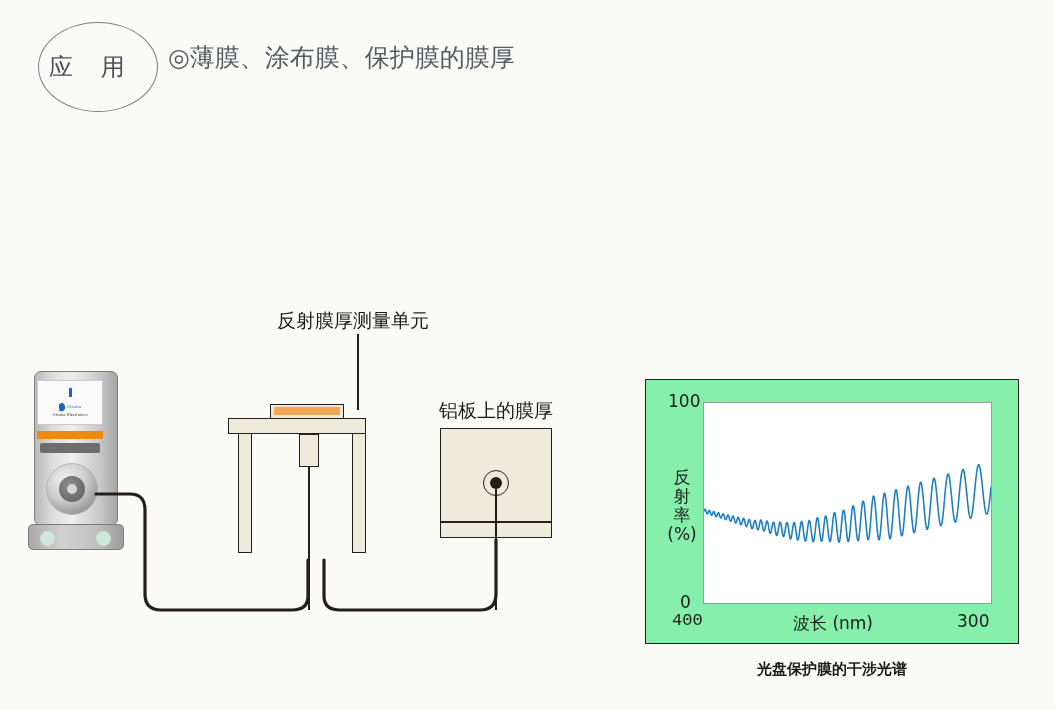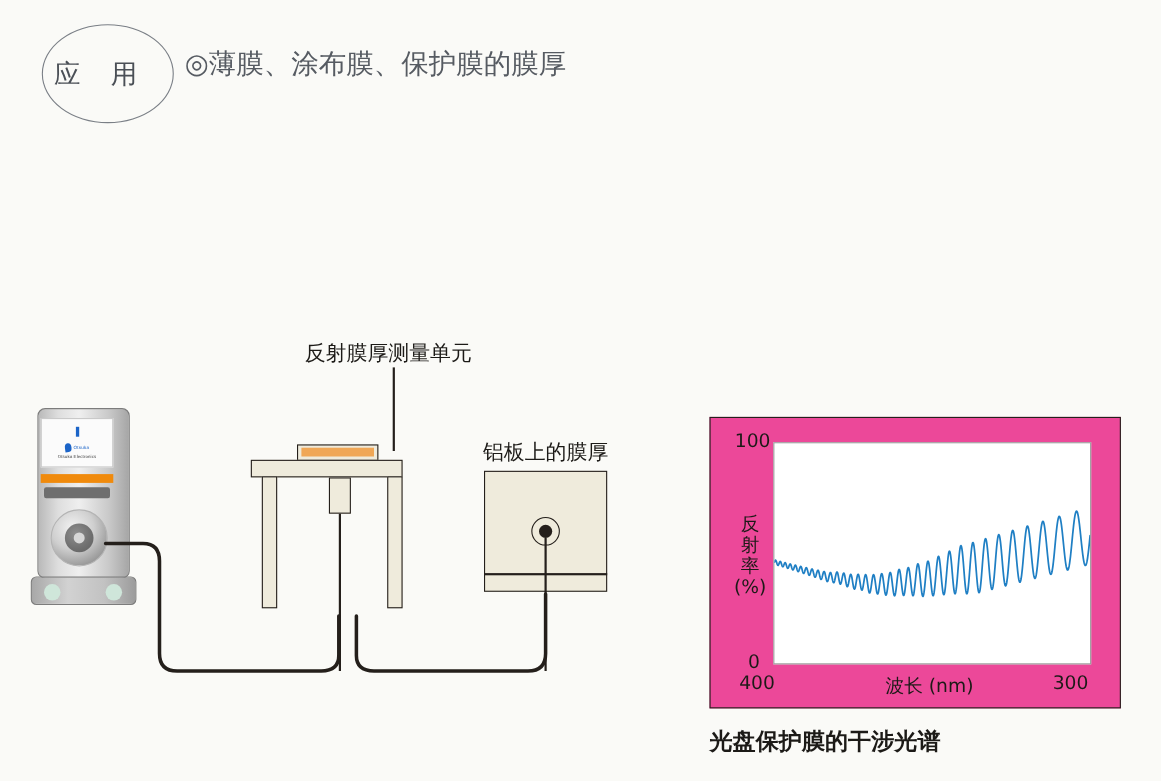--- a/index.html
+++ b/index.html
@@ -139,48 +139,48 @@
   #source-stem{
     position:absolute;left:495px;top:489px;width:2px;height:121px;background:#241F1B;
   }
 
   
   #cables{position:absolute;left:0;top:0;width:1055px;height:710px;pointer-events:none;}
 
   
   #chart-panel{
     position:absolute;left:645px;top:379px;width:374px;height:265px;
-    background:#ec4899;border:1.8px solid #241F1B;box-sizing:border-box;
+    background:#86efac;border:1.8px solid #241F1B;box-sizing:border-box;
   }
   #plot-area{
     position:absolute;left:57px;top:22px;width:289px;height:202px;
     background:#FFFFFF;border:1.5px solid #9A9A9A;box-sizing:border-box;
   }
   #plot-svg{position:absolute;left:0;top:0;width:100%;height:100%;}
   .axis-num{
     position:absolute;font-size:17px;color:#1C1A17;
     font-family:"DejaVu Sans",sans-serif;
   }
   #ytick-top{left:22px;top:11px;}
   #ytick-bottom{left:34px;top:212px;}
-  #xtick-left{left:26px;top:231px;}
+  #xtick-left{left:26px;top:231px;font-family:Liberation Mono, monospace;}
   #xtick-right{left:311px;top:231px;}
   #ylabel{
     position:absolute;left:18px;top:88px;width:36px;text-align:center;
     font-size:17px;line-height:19px;color:#1C1A17;
     font-family:"DejaVu Sans",sans-serif;
   }
   #ylabel .ych{display:block;}
   #xlabel{
-    position:absolute;left:12px;top:232px;width:374px;text-align:center;
+    position:absolute;left:0;top:232px;width:374px;text-align:center;
     font-size:17px;color:#1C1A17;font-family:"DejaVu Sans",sans-serif;
   }
   #chart-caption{
-    position:absolute;left:645px;top:660px;width:374px;
-    font-size:21px;color:#1C1A17;font-family:"DejaVu Sans",sans-serif;
+    position:absolute;left:645px;top:660px;width:374px;text-align:center;
+    font-size:15px;color:#1C1A17;font-family:"DejaVu Sans",sans-serif;
     font-weight:bold;
   }
 </style>
 </head>
 <body>
 
 <div class="stage">
 
   <div id="app-badge">
     <span class="badge-text">应 用</span>

